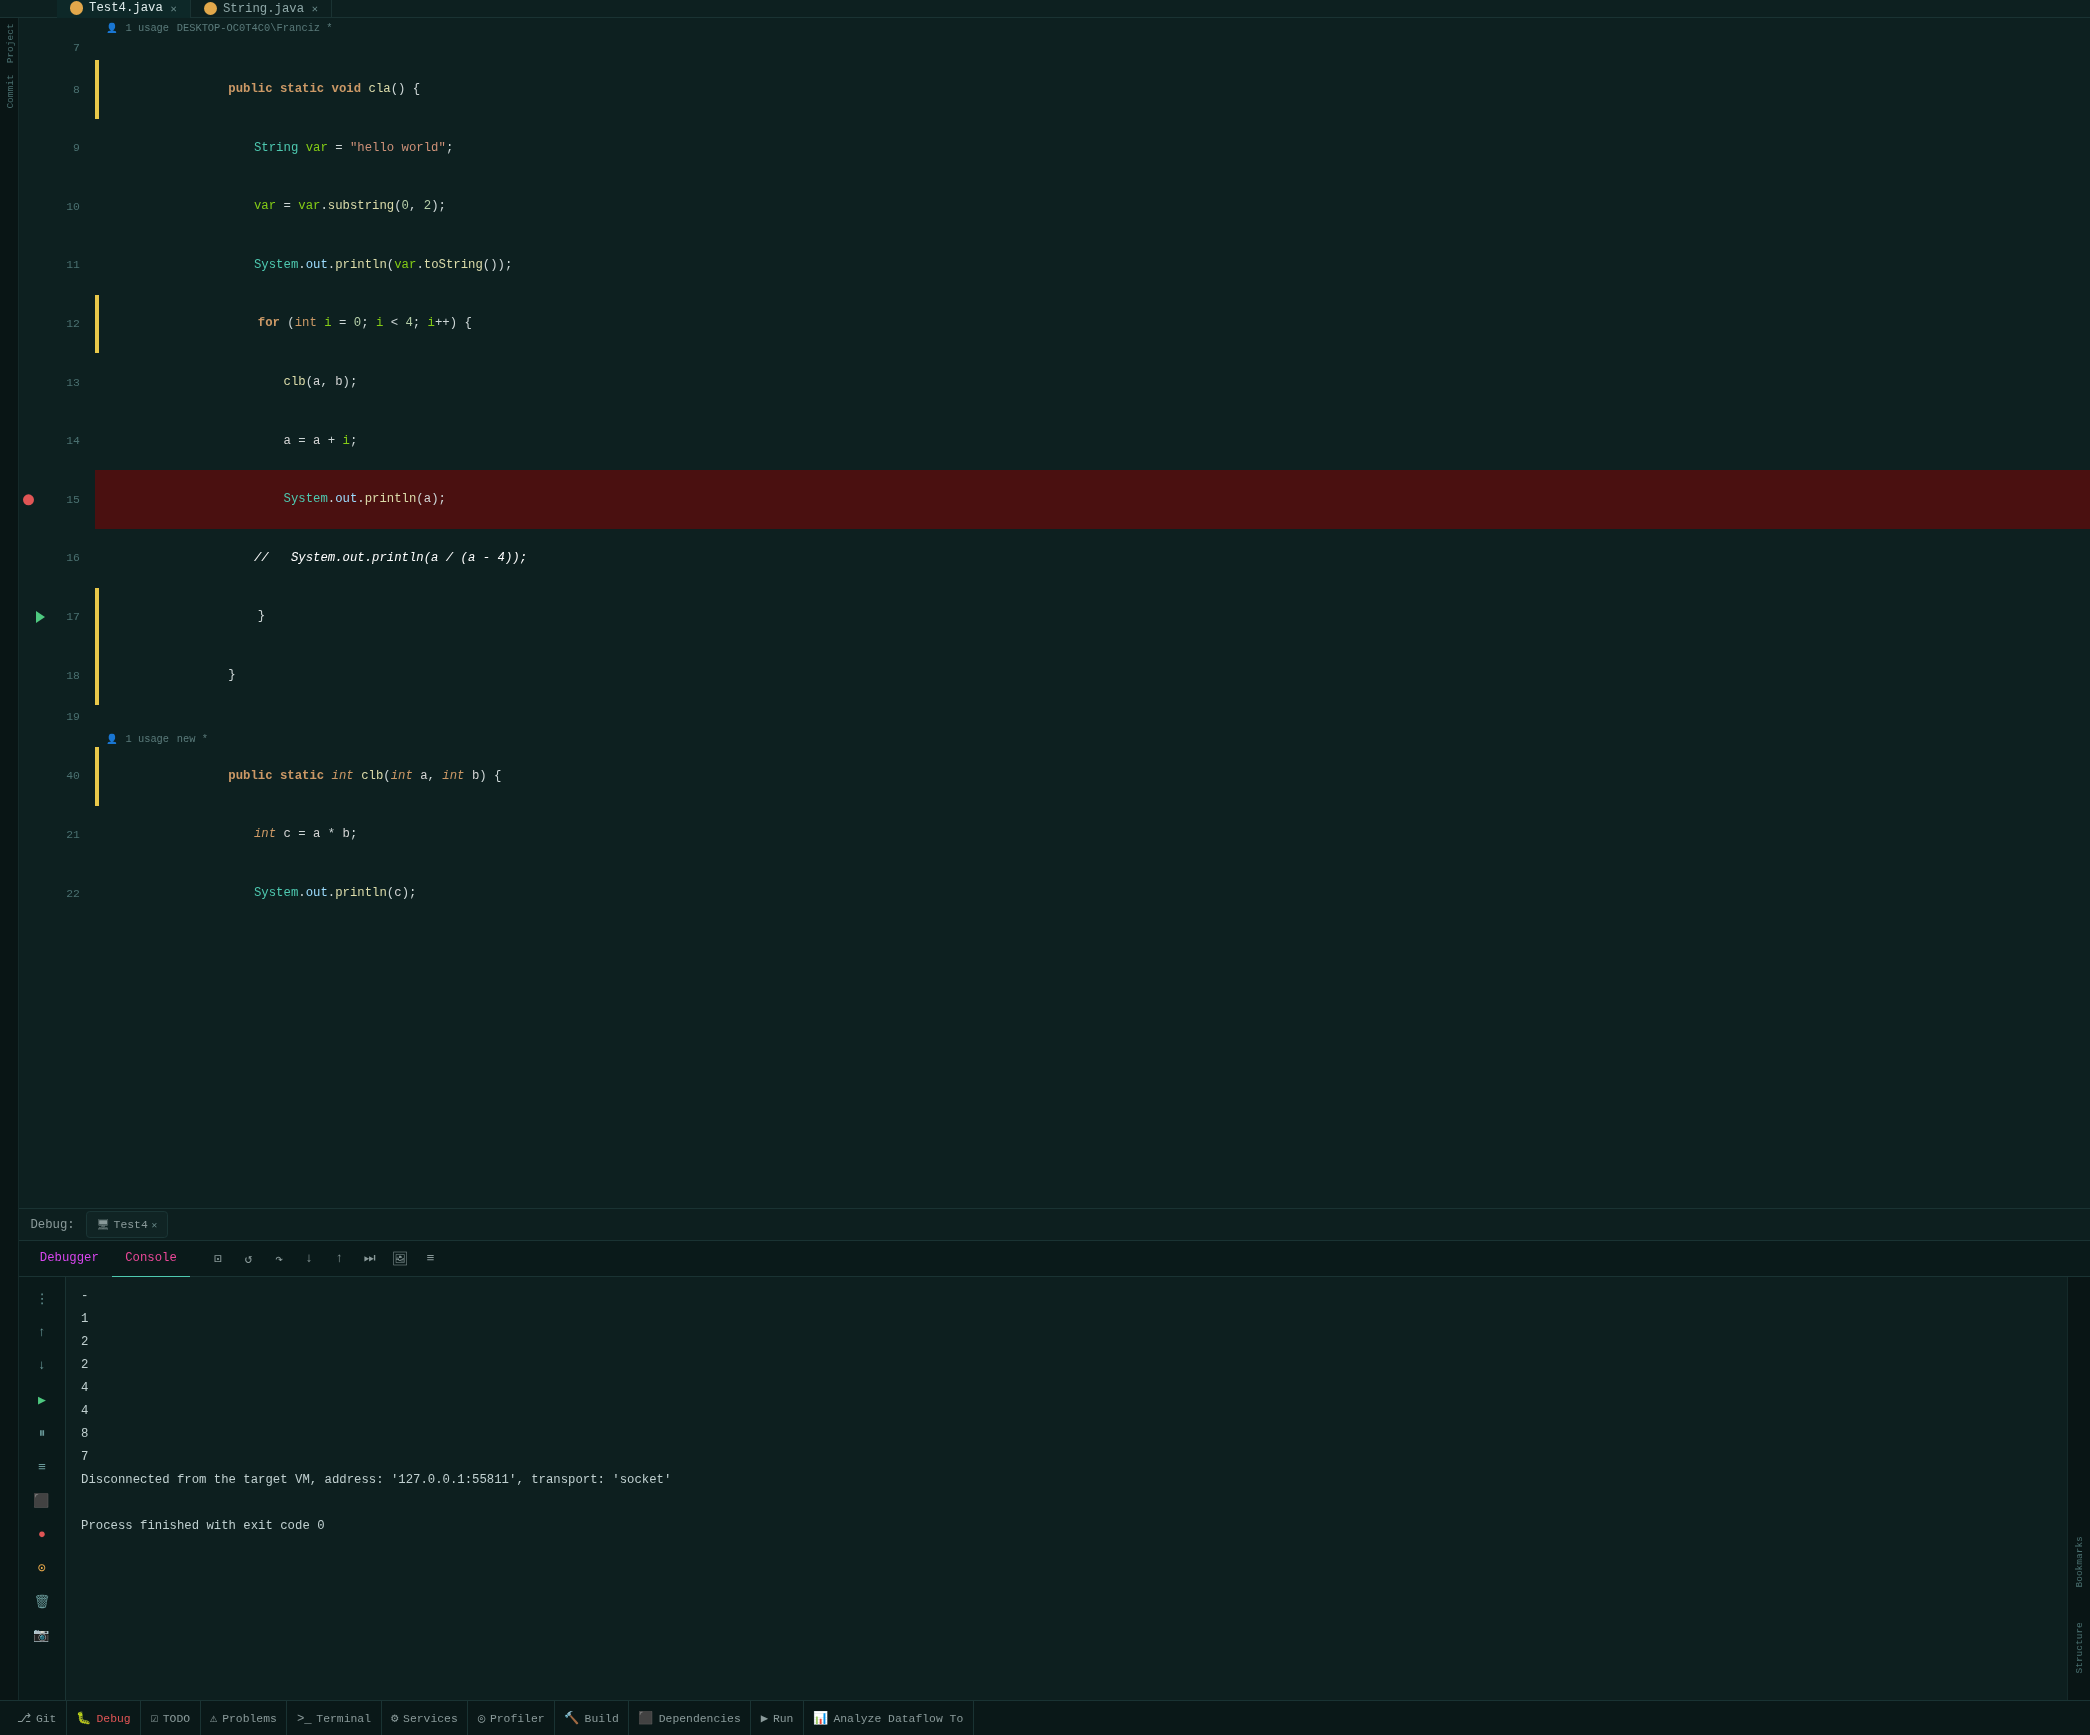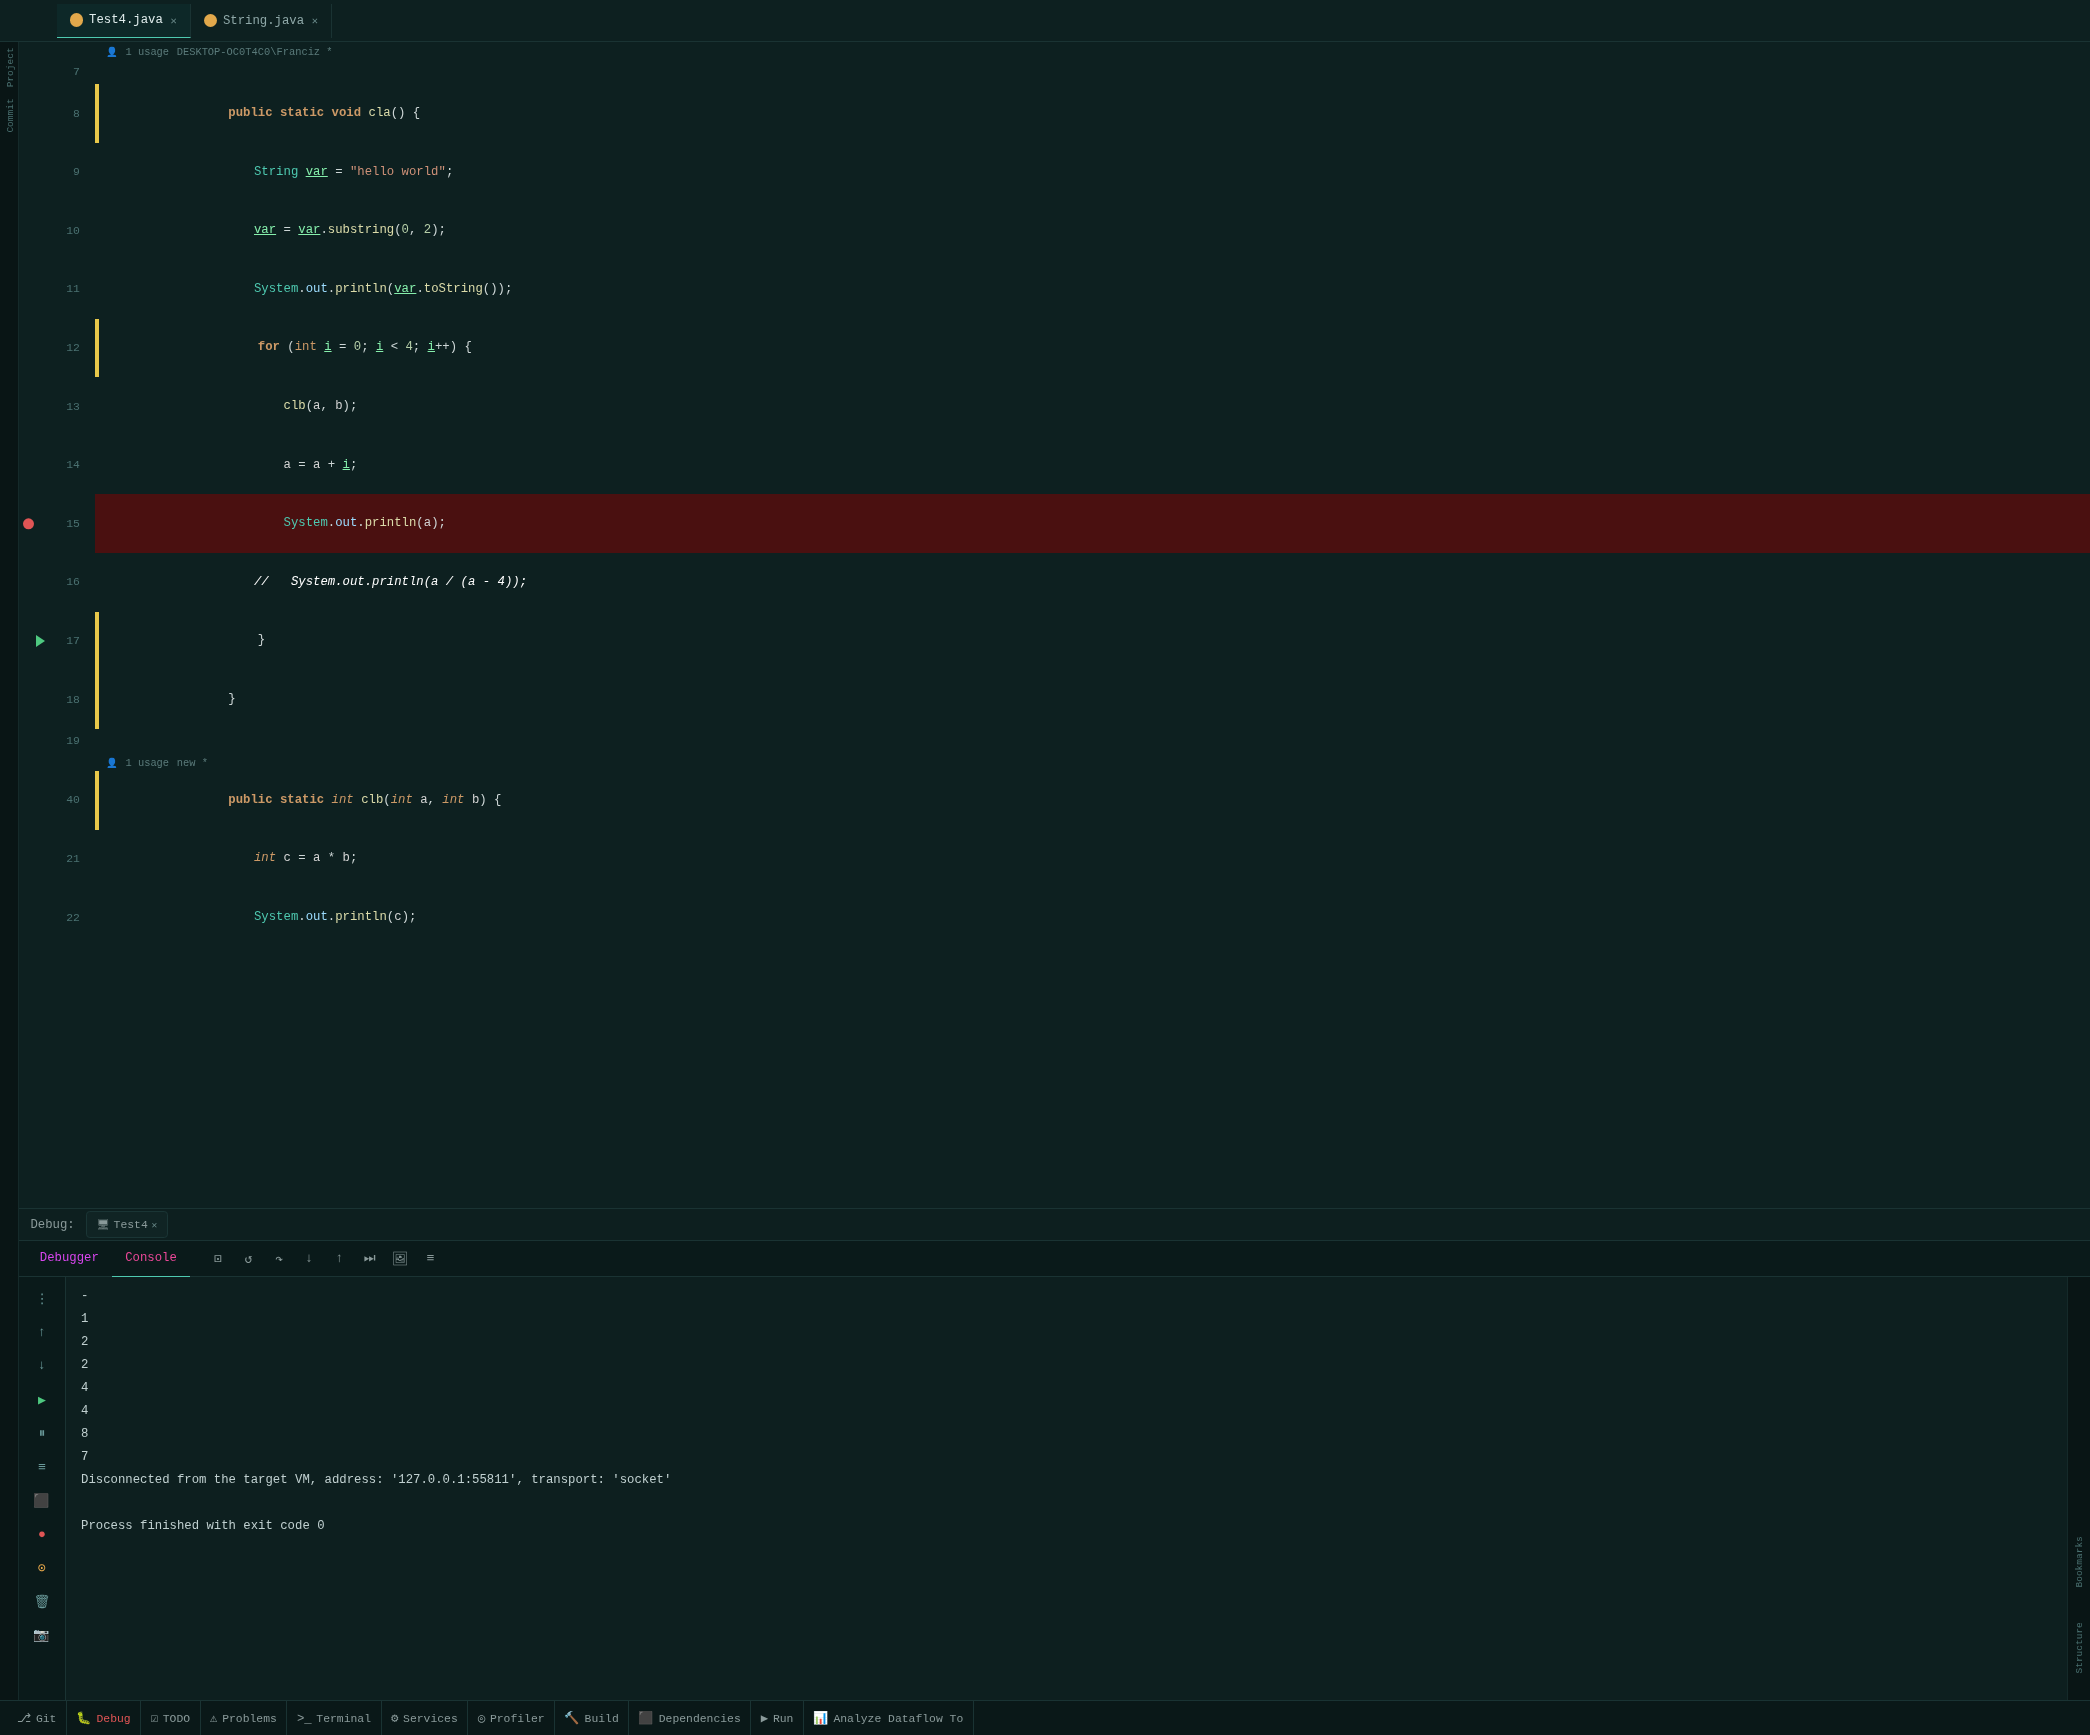--- a/index.html
+++ b/index.html
@@ -14,21 +14,21 @@
       display: flex;
       flex-direction: column;
     }
 
     
     .tab-bar {
       display: flex;
       align-items: center;
       background: #0d2020;
       border-bottom: 0.9px solid #1a3333;
-      height: 42px;
+      height: 18px;
       padding-left: 57px;
       flex-shrink: 0;
     }
     .tab {
       display: flex;
       align-items: center;
       padding: 0 13.2px;
       height: 34px;
       font-size: 12.3px;
       cursor: pointer;
@@ -150,21 +150,21 @@
     }
 
     
     .kw { color: #cc9966; font-weight: bold; }
     .kw2 { color: #cc9966; }
     .type { color: #4ec9b0; }
     .str { color: #ce9178; }
     .fn { color: #dcdcaa; }
     .num { color: #b5cea8; }
     .cmt { color: #ffffff; font-style: italic; }
-    .var-u { text-decoration: underline; color: #86efac; }
+    .var-u { color: #84cc16; }
     .field { color: #9cdcfe; }
     .italic-kw { color: #cc9966; font-style: italic; }
     .plain { color: #d4d4d4; }
 
     .usage-hint {
       color: #5a7a7a;
       font-size: 10.4px;
       padding: 3.8px 0 1.9px 87px;
       display: flex;
       align-items: center;

